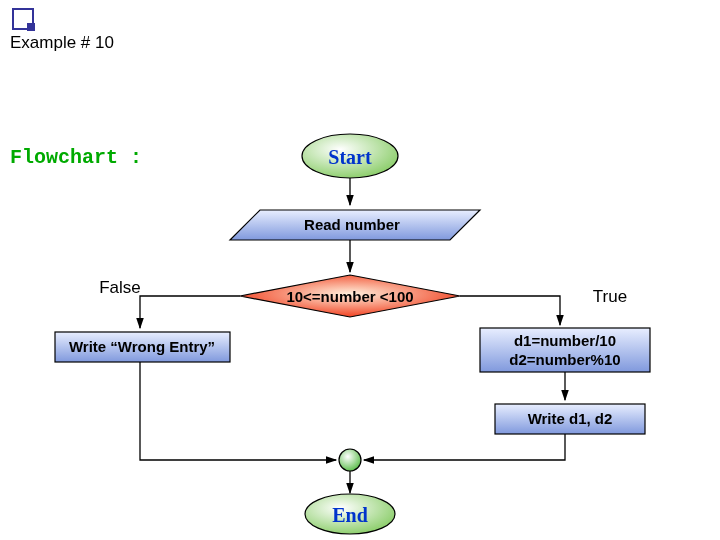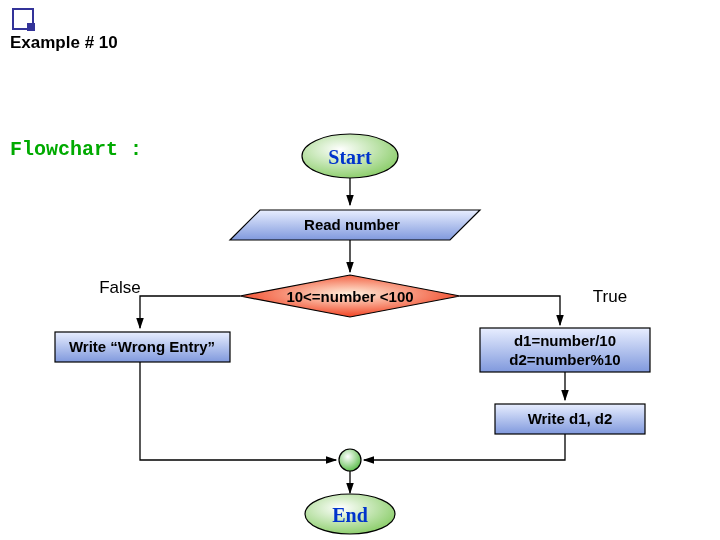--- a/index.html
+++ b/index.html
@@ -1,19 +1,19 @@
 <!DOCTYPE html>
 <html><head>
 <meta charset="utf-8">
 <style>
 body{margin:0;padding:0;width:720px;height:540px;font-family:Arial,sans-serif;background:#fff;position:relative;overflow:hidden}
 .bullet{position:absolute;top:8px;left:12px;width:18px;height:18px;border:2px solid #333399;background:#fff}
 .bullet::after{content:"";position:absolute;width:8px;height:8px;background:#333399;right:-3px;bottom:-3px}
-.title{position:absolute;top:32px;left:10px;right:10px;font-size:17px;font-weight:bold;color:#000;line-height:1.25;text-align:justify}
-.flowchart-label{position:absolute;top:138px;left:10px;font-family:"Courier New",monospace;font-size:20px;font-weight:bold;color:#00aa00}
+.title{position:absolute;top:32px;left:10px;right:10px;font-size:17px;font-weight:normal;color:#000;line-height:1.25;text-align:justify}
+.flowchart-label{position:absolute;top:146px;left:10px;font-family:"Courier New",monospace;font-size:20px;font-weight:bold;color:#00aa00}
 svg{position:absolute;top:0;left:0}
 .node-text{font-family:Arial;font-size:15px;font-weight:bold;text-anchor:middle}
 .start-text{font-family:"Comic Sans MS",cursive;font-size:20px;font-weight:bold;fill:#0033cc;text-anchor:middle}
 .label-text{font-family:Arial;font-size:17px;text-anchor:middle}
 </style>
 </head>
 <body>
 
 <div class="bullet"></div>
 

